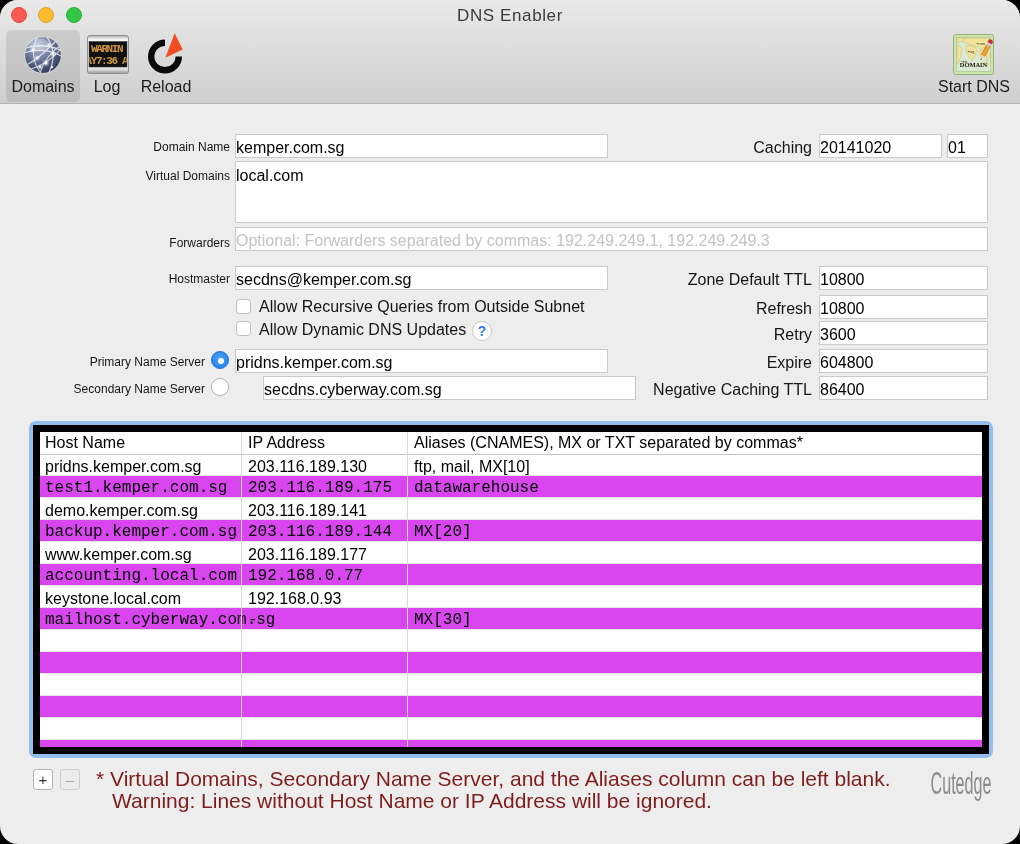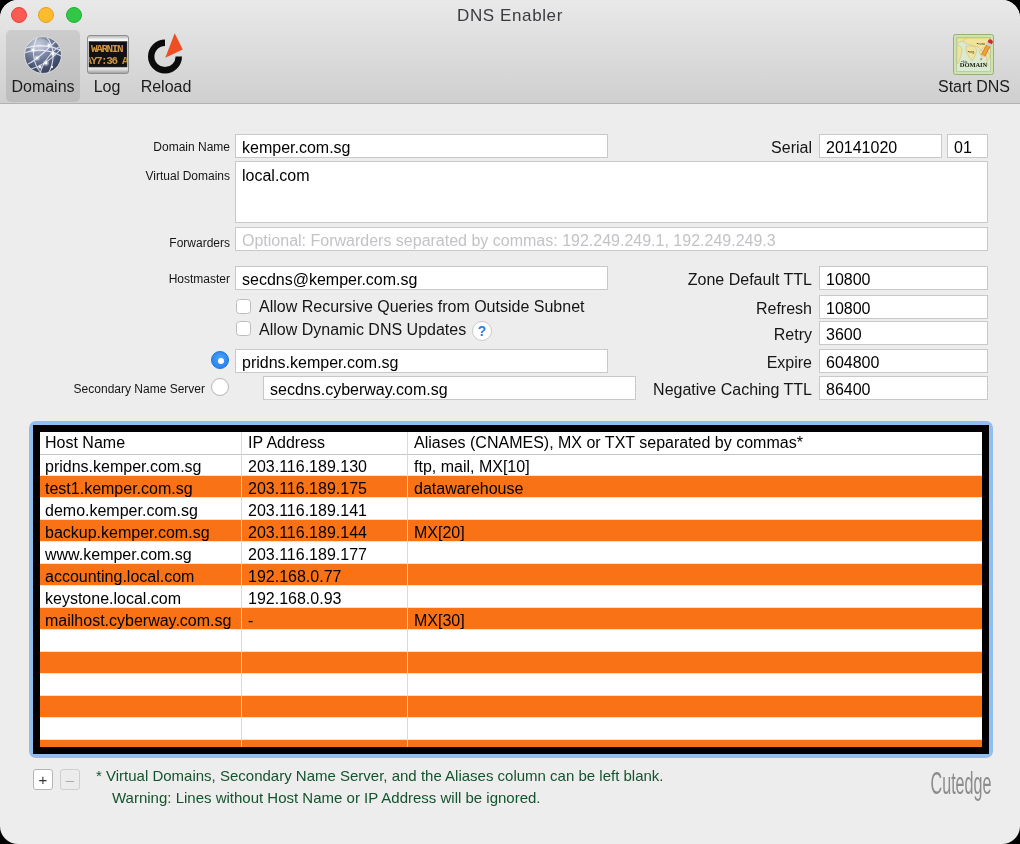--- a/index.html
+++ b/index.html
@@ -3,38 +3,38 @@
 <style>
 html,body{margin:0;padding:0;background:#000;}
 body{width:1020px;height:844px;position:relative;font-family:"Liberation Sans",sans-serif;-webkit-font-smoothing:antialiased;}
 #win{position:absolute;left:0;top:0;width:1020px;height:844px;border-radius:18px;overflow:hidden;background:#ededed;}
 #tbar{position:absolute;left:0;top:0;width:1020px;height:103px;background:linear-gradient(#e9e9e9,#cfcfcf);border-bottom:1px solid #b2b2b2;}
 .tl{position:absolute;top:6.5px;width:16px;height:16px;border-radius:50%;}
 #title{position:absolute;top:6px;left:0;width:1020px;text-align:center;font-size:17px;letter-spacing:0.6px;color:#3c3c40;}
 .tlabel{position:absolute;font-size:16px;color:#1c1c1c;text-align:center;top:78px;}
 #selbg{position:absolute;left:6px;top:30px;width:74px;height:72px;border-radius:5px;background:rgba(0,0,0,0.09);}
 .lab{position:absolute;font-size:12px;color:#151515;text-align:right;line-height:27px;white-space:nowrap;}
-.inp{position:absolute;box-sizing:border-box;height:24px;background:#fff;border:1px solid #c9c9c9;font-size:16px;color:#000;line-height:25px;padding-left:6px;white-space:nowrap;}
+.inp{position:absolute;box-sizing:border-box;height:24px;background:#fff;border:1px solid #c9c9c9;font-size:16px;color:#000;line-height:25px;white-space:nowrap;}
 .labr{position:absolute;font-size:16px;color:#151515;text-align:right;line-height:27px;width:212px;left:600px;white-space:nowrap;}
 .cb{position:absolute;box-sizing:border-box;width:15px;height:15px;background:#fff;border:1px solid #bdbdbd;border-radius:3.5px;left:236px;}
 .cbl{position:absolute;left:259px;font-size:16px;color:#151515;line-height:24px;white-space:nowrap;}
 #help{position:absolute;left:472px;top:321px;width:20px;height:20px;border-radius:50%;background:#fff;border:1px solid #c9c9c9;box-sizing:border-box;text-align:center;line-height:18px;font-size:14px;font-weight:bold;color:#2779f2;}
 .radio{position:absolute;width:18px;height:18px;border-radius:50%;box-sizing:border-box;left:211px;}
 #tablewrap{position:absolute;left:29px;top:421px;width:964px;height:337px;border-radius:7px;background:#93bdec;}
 #tableinner{position:absolute;left:4px;top:4px;width:956px;height:329px;background:#fff;border:7px solid #000000;box-sizing:border-box;overflow:hidden;}
 .hcell{position:absolute;top:0;height:22px;line-height:22px;font-size:16px;color:#000;white-space:nowrap;}
 #thead{position:absolute;left:0;top:0;width:954px;height:22px;background:#fff;border-bottom:1px solid #c6c6c6;}
 .trow{position:absolute;left:0;width:954px;height:22px;border-bottom:1px solid #e4e4e4;box-sizing:border-box;}
-.alt{background:#f97316;}
+.alt{background:#d946ef;font-family:Liberation Mono, monospace;}
 .c0{position:absolute;left:5px;top:1.5px;width:190px;line-height:21px;font-size:16px;white-space:nowrap;}
 .c1{position:absolute;left:208px;top:1.5px;width:155px;line-height:21px;font-size:16px;white-space:nowrap;}
 .c2{position:absolute;left:374px;top:1.5px;width:570px;line-height:21px;font-size:16px;white-space:nowrap;}
 .vline{position:absolute;top:0;width:1px;height:327px;background:#d9d9d9;}
 .btn{position:absolute;box-sizing:border-box;width:20px;height:21px;border-radius:3px;text-align:center;}
-.fnote{position:absolute;font-size:15px;color:#14532d;white-space:nowrap;}
+.fnote{position:absolute;font-size:21px;color:#7f1d1d;white-space:nowrap;}
 #cutedge{position:absolute;left:871px;top:766px;width:180px;text-align:center;font-size:31px;color:#8b8b8b;transform:scaleX(0.52);}
 </style></head>
 <body>
 <div id="win">
  <div id="tbar">
   <div class="tl" style="left:11px;background:#fc5a53;border:1px solid #e1443c;box-sizing:border-box;"></div>
   <div class="tl" style="left:38.3px;background:#fdbc2e;border:1px solid #e0a024;box-sizing:border-box;"></div>
   <div class="tl" style="left:65.6px;background:#33c748;border:1px solid #1fb031;box-sizing:border-box;"></div>
   <div id="title">DNS Enabler</div>
   <div id="selbg"></div>
@@ -133,21 +133,21 @@
     <rect x="38.1" y="12.2" width="1.2" height="11.3" fill="#d88d2e"></rect>
     <path d="M34.7,23.5 L39.3,23.5 L37,28.6 Z" fill="#e8d5b5"></path>
     <path d="M36.2,26.7 L37.8,26.7 L37,28.6 Z" fill="#703a35"></path>
    </g>
   </svg>
   <div class="tlabel" style="left:938px;width:72px;">Start DNS</div>
  </div>
 
  <div class="lab" style="left:0;top:134px;width:230px;">Domain Name</div>
  <div class="inp" style="left:235px;top:134px;width:373px;">kemper.com.sg</div>
- <div class="labr" style="top:134px;">Serial</div>
+ <div class="labr" style="top:134px;">Caching</div>
  <div class="inp" style="left:819px;top:134px;width:123px;">20141020</div>
  <div class="inp" style="left:947px;top:134px;width:41px;">01</div>
 
  <div class="lab" style="left:0;top:163px;width:230px;">Virtual Domains</div>
  <div class="inp" style="left:235px;top:161px;width:753px;height:62px;line-height:20px;padding-top:4px;">local.com</div>
 
  <div class="lab" style="left:0;top:230px;width:230px;">Forwarders</div>
  <div class="inp" style="left:235px;top:227px;width:753px;color:#c3c3c7;">Optional: Forwarders separated by commas: 192.249.249.1, 192.249.249.3</div>
 
  <div class="lab" style="left:0;top:266px;width:230px;">Hostmaster</div>
@@ -159,20 +159,21 @@
  <div class="cbl" style="top:295px;">Allow Recursive Queries from Outside Subnet</div>
  <div class="labr" style="top:295px;">Refresh</div>
  <div class="inp" style="left:819px;top:295px;width:169px;">10800</div>
 
  <div class="cb" style="top:321px;"></div>
  <div class="cbl" style="top:318px;">Allow Dynamic DNS Updates</div>
  <div id="help">?</div>
  <div class="labr" style="top:321px;">Retry</div>
  <div class="inp" style="left:819px;top:321px;width:169px;">3600</div>
 
+ <div class="lab" style="left:0;top:349px;width:205px;">Primary Name Server</div>
  <div class="radio" style="top:351px;background:radial-gradient(circle at 50% 40%,#4da4f5,#1c79ec);border:1px solid #1a6fdf;">
       <span style="position:absolute;left:6px;top:6px;width:6px;height:6px;border-radius:50%;background:#fff;"></span>
     </div>
  <div class="inp" style="left:235px;top:349px;width:373px;">pridns.kemper.com.sg</div>
  <div class="labr" style="top:349px;">Expire</div>
  <div class="inp" style="left:819px;top:349px;width:169px;">604800</div>
 
  <div class="lab" style="left:0;top:376px;width:205px;">Secondary Name Server</div>
  <div class="radio" style="top:378px;background:#fff;border:1px solid #b5b5b5;"></div>
  <div class="inp" style="left:235px;top:376px;width:373px;margin-left:28px;">secdns.cyberway.com.sg</div>

